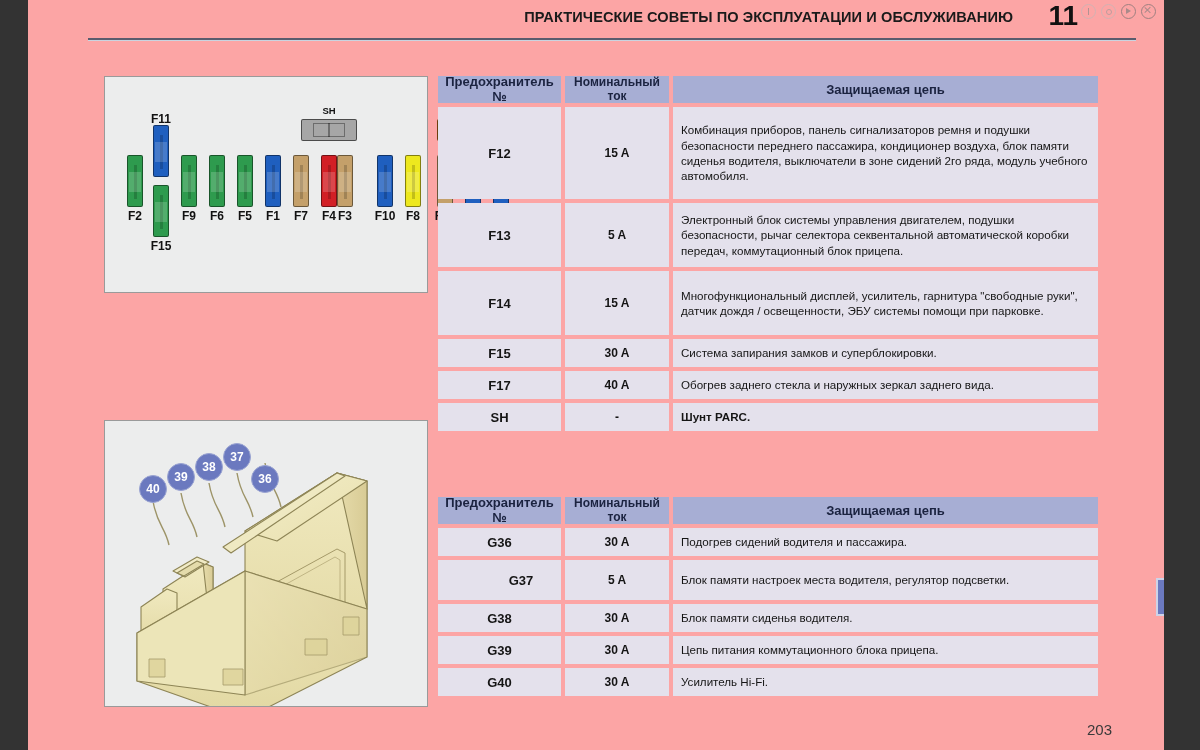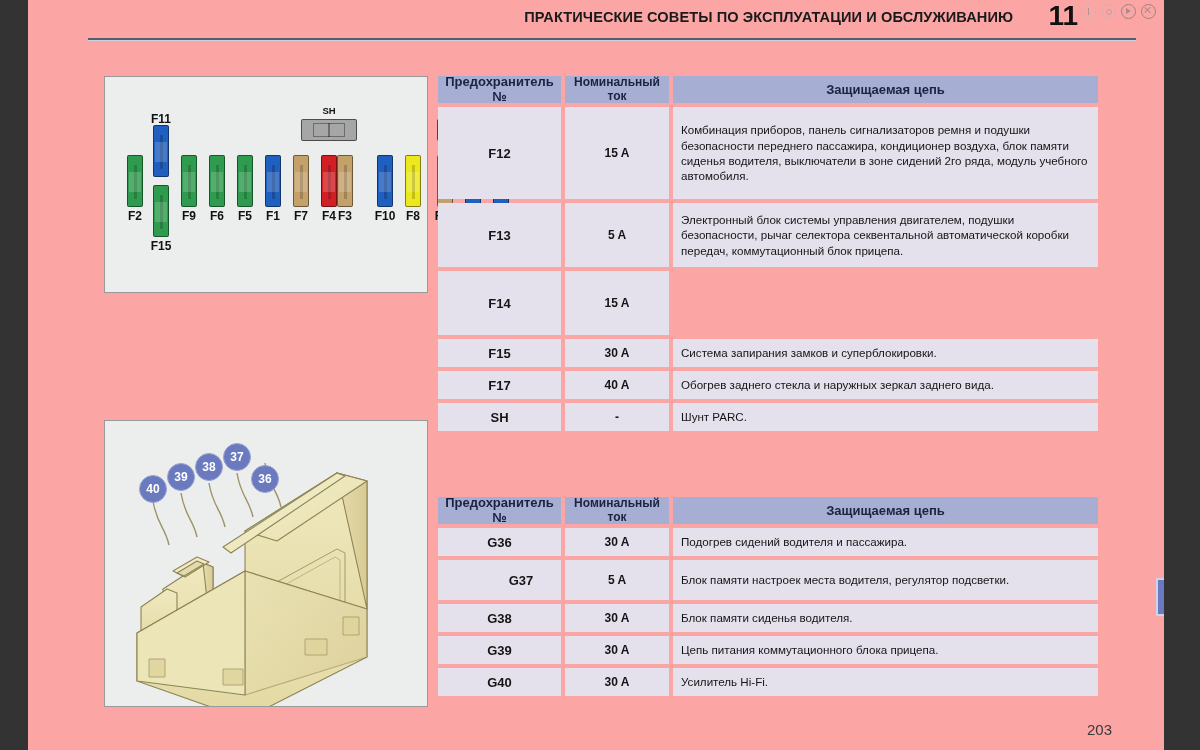--- a/index.html
+++ b/index.html
@@ -330,35 +330,36 @@
         <div class="td c3" style="height: 92px;">Комбинация приборов, панель сигнализаторов ремня и подушки безопасности переднего пассажира, кондиционер воздуха, блок памяти сиденья водителя, выключатели в зоне сидений 2го ряда, модуль учебного автомобиля.</div>
       </div>
       <div class="trow">
         <div class="td c1" style="height: 64px;">F13</div>
         <div class="td c2" style="height: 64px;">5 A</div>
         <div class="td c3" style="height: 64px;">Электронный блок системы управления двигателем, подушки безопасности, рычаг селектора секвентальной автоматической коробки передач, коммутационный блок прицепа.</div>
       </div>
       <div class="trow">
         <div class="td c1" style="height: 64px;">F14</div>
         <div class="td c2" style="height: 64px;">15 A</div>
+        <div class="td c3" style="height: 64px;">Многофункциональный дисплей, усилитель, гарнитура "свободные руки", датчик дождя / освещенности, ЭБУ системы помощи при парковке.</div>
       </div>
       <div class="trow">
         <div class="td c1" style="height: 28px;">F15</div>
         <div class="td c2" style="height: 28px;">30 A</div>
         <div class="td c3" style="height: 28px;">Система запирания замков и суперблокировки.</div>
       </div>
       <div class="trow">
         <div class="td c1" style="height: 28px;">F17</div>
         <div class="td c2" style="height: 28px;">40 A</div>
         <div class="td c3" style="height: 28px;">Обогрев заднего стекла и наружных зеркал заднего вида.</div>
       </div>
       <div class="trow">
         <div class="td c1" style="height: 28px;">SH</div>
         <div class="td c2" style="height: 28px;">-</div>
-        <div class="td c3" style="height: 28px;">Шунт PARC.</div>
+        <div class="td c3" style="height: 28px; font-weight: bold;">Шунт PARC.</div>
       </div>
     </div>
   <div class="tbl" id="tbl2">
       <div class="trow">
         <div class="th c1">Предохранитель №</div>
         <div class="th c2">Номинальный ток</div>
         <div class="th c3">Защищаемая цепь</div>
       </div>
       <div class="trow">
         <div class="td c1" style="height: 28px;">G36</div>

